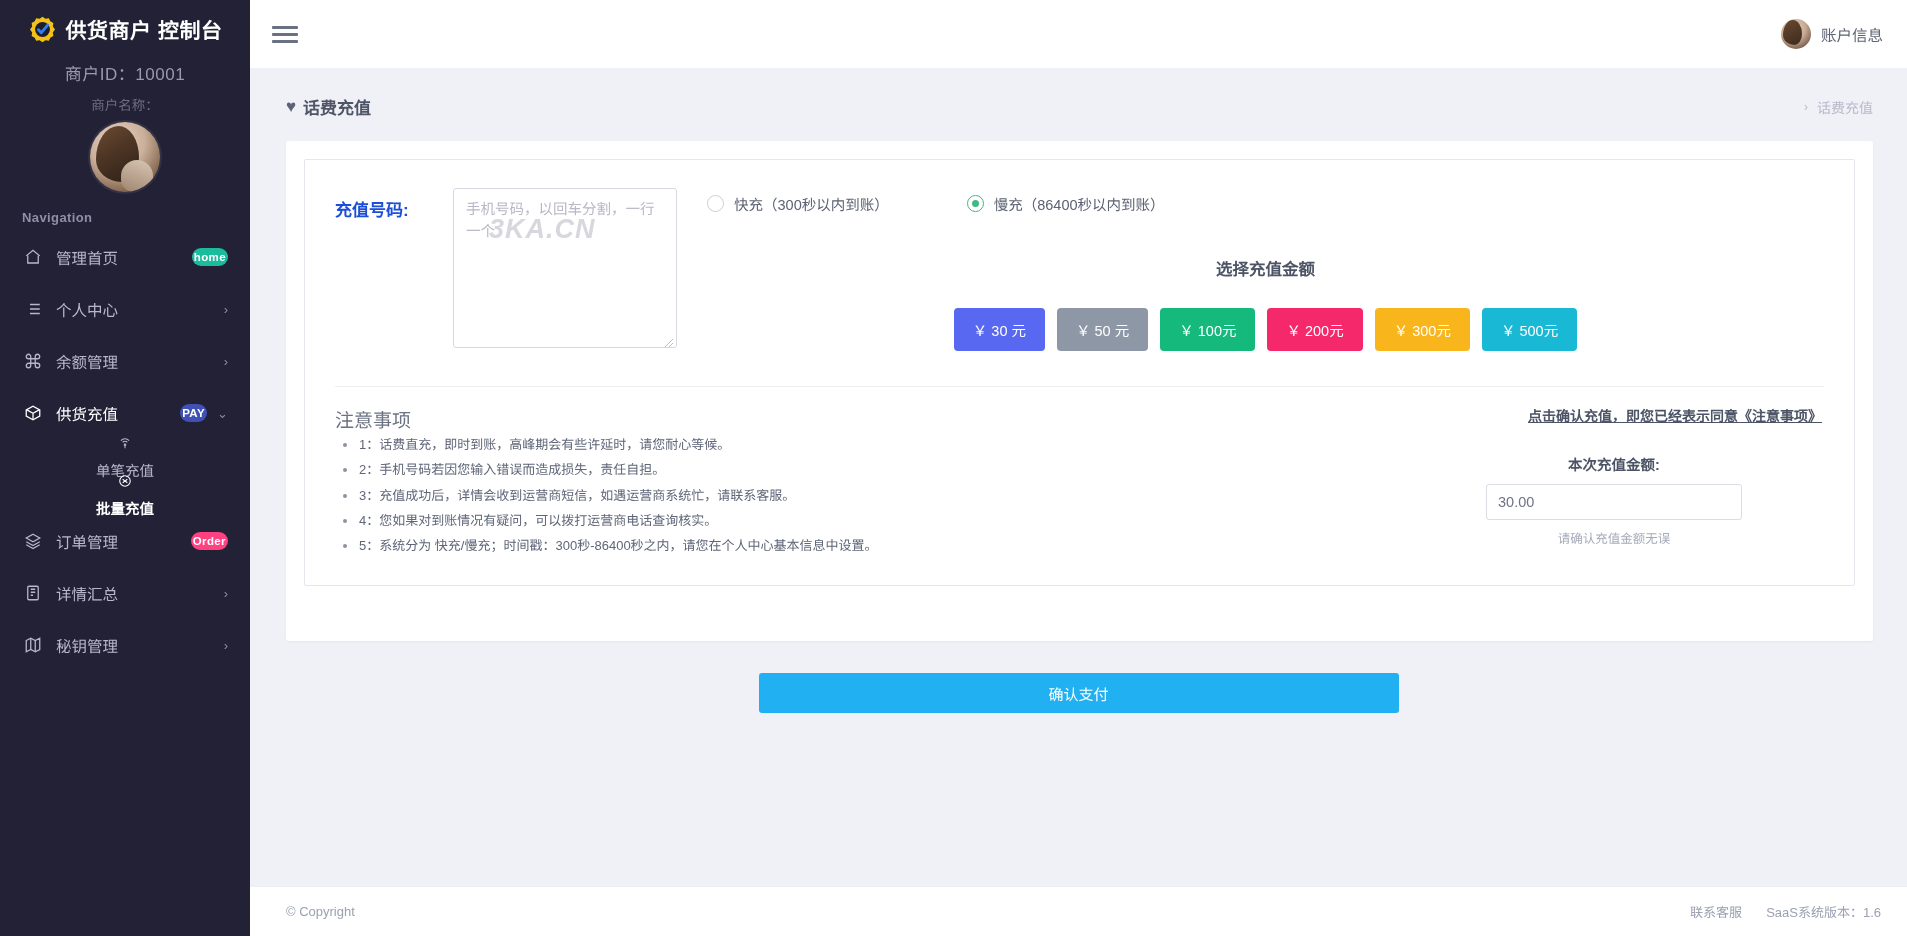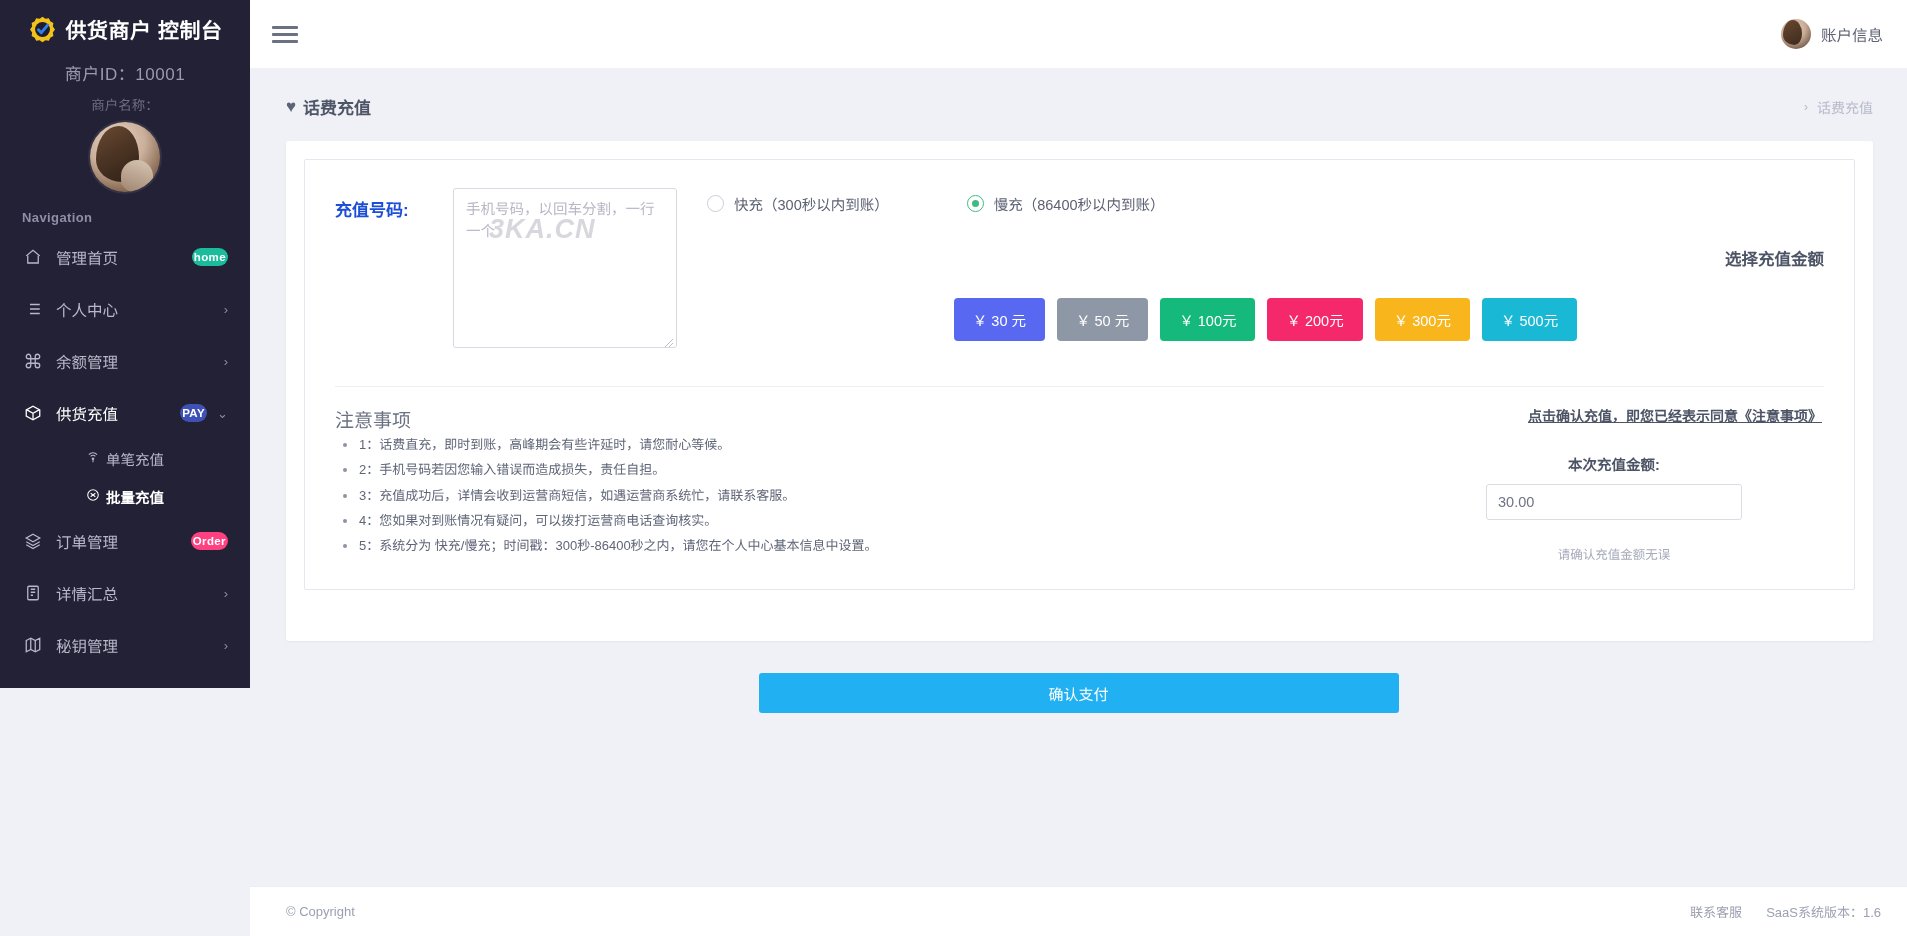--- a/index.html
+++ b/index.html
@@ -7,21 +7,21 @@
   html, body {
     width: 1907px; height: 936px;
     font-family: "Liberation Sans", "DejaVu Sans", sans-serif;
     background: #f0f0f7;
     overflow: hidden;
   }
   .app { display: flex; width: 1907px; height: 936px; }
 
   
   .sidebar {
-    width: 250px; flex: 0 0 250px; height: 688px;
+    width: 250px; flex: 0 0 250px; height: 936px;
     background: #232135;
     color: #c3c3d4;
     position: relative;
     overflow: hidden;
   }
   .brand {
     display: flex; align-items: center; justify-content: center;
     gap: 9px; padding: 14px 0 6px 0;
   }
   .brand-logo { width: 29px; height: 29px; flex: 0 0 29px; }
@@ -75,21 +75,21 @@
   .nav-item.active .nav-icon { color: #ffffff; }
   .nav-label { flex: 1 1 auto; white-space: nowrap; }
   .badge {
     font-size: 11.5px; font-weight: bold; color: #fff;
     border-radius: 11px; padding: 3px 2px; letter-spacing: .4px;
   }
   .chev { color: #8d8ca3; font-size: 13px; margin-left: auto; }
   .sub-item {
     display: flex; align-items: center; justify-content: center;
     height: 38px; color: #b7b6ca; font-size: 14.5px;
-    cursor: pointer; gap: 6px;
+    cursor: pointer; gap: 6px; flex-direction: column;
   }
   .sub-item.active { color: #ffffff; font-weight: bold; }
   .sub-ico { font-size: 13px; }
 
   
   .main {
     flex: 1 1 auto; height: 936px;
     display: flex; flex-direction: column;
     background: #f0f0f7; position: relative;
   }
@@ -185,22 +185,22 @@
     display: flex; align-items: center; justify-content: center;
     flex: 0 0 17px;
   }
   .radio-mark.checked { border-color: #42b983; }
   .radio-mark.checked::after {
     content: ""; width: 7px; height: 7px; border-radius: 50%; background: #42b983;
   }
   .radio-label { font-size: 14.5px; color: #5c6273; white-space: nowrap; }
 
   .amount-title {
-    text-align: right; font-size: 16.5px; font-weight: bold;
-    color: #4c5466; margin-top: 32px;
+    text-align: center; font-size: 16.5px; font-weight: bold;
+    color: #4c5466; margin-top: 42px;
   }
   .amount-row {
     display: flex; justify-content: center; gap: 12px; margin-top: 28px;
   }
   .amt-btn {
     border: none; border-radius: 4px; color: #ffffff;
     font-size: 14.5px; padding: 11px 19px; cursor: pointer;
     font-family: "Liberation Sans", "DejaVu Sans", sans-serif;
     white-space: nowrap;
   }
@@ -232,21 +232,21 @@
     font-size: 14.5px; font-weight: bold; color: #4c5466;
     margin-top: 28px; text-align: center;
   }
   .amt-input {
     width: 256px; height: 36px; margin: 10px auto 0 auto; display: block;
     border: 1px solid #dcdce5; border-radius: 3px;
     padding: 0 11px; font-size: 14.5px; color: #6e7486; outline: none;
     font-family: "Liberation Sans", "DejaVu Sans", sans-serif;
     background: #fff;
   }
-  .amt-hint { font-size: 12.5px; color: #a6abba; margin-top: 24px; text-align: center; }
+  .amt-hint { font-size: 12.5px; color: #a6abba; margin-top: 8px; text-align: center; }
 
   .pay-wrap { display: flex; justify-content: center; margin-top: 32px; }
   .pay-btn {
     width: 640px; height: 40px;
     background: #21b1f3; border: none; border-radius: 3px;
     color: #ffffff; font-size: 15px; cursor: pointer;
     font-family: "Liberation Sans", "DejaVu Sans", sans-serif;
   }
 
   .footer {

